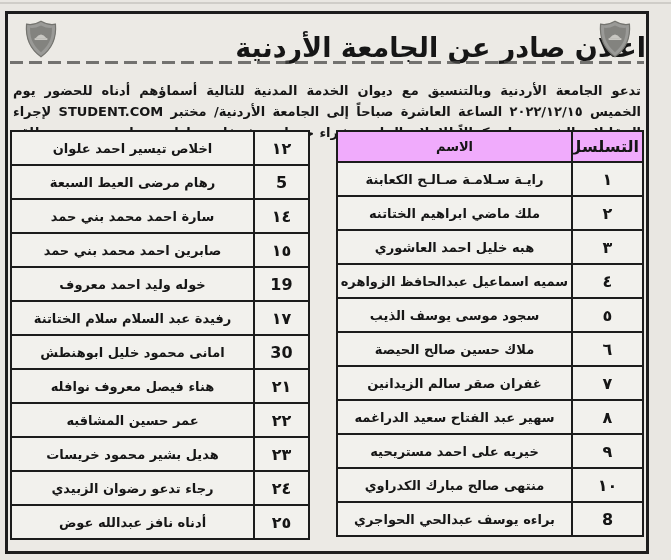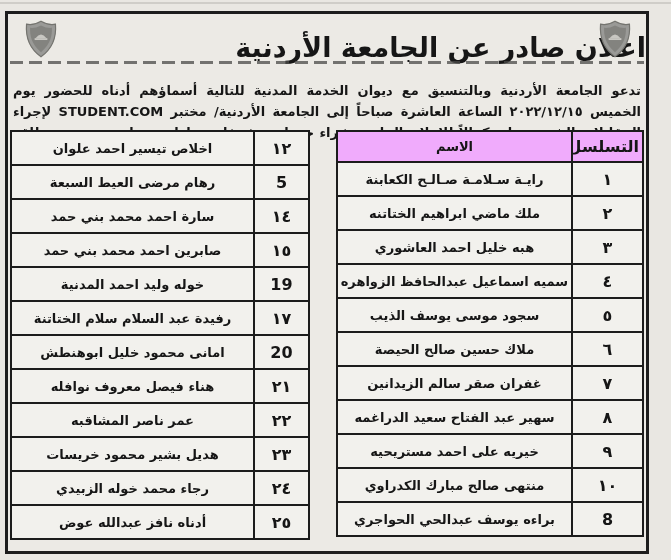--- a/index.html
+++ b/index.html
@@ -192,45 +192,45 @@
         <tr>
             <td class="serial">١٤</td>
             <td class="name">سارة احمد محمد بني حمد</td>
           </tr>
         <tr>
             <td class="serial">١٥</td>
             <td class="name">صابرين احمد محمد بني حمد</td>
           </tr>
         <tr>
             <td class="serial">19</td>
-            <td class="name">خوله وليد احمد المدنية</td>
+            <td class="name">خوله وليد احمد معروف</td>
           </tr>
         <tr>
             <td class="serial">١٧</td>
             <td class="name">رفيدة عبد السلام سلام الختاتنة</td>
           </tr>
         <tr>
-            <td class="serial">20</td>
+            <td class="serial">30</td>
             <td class="name">امانى محمود خليل ابوهنطش</td>
           </tr>
         <tr>
             <td class="serial">٢١</td>
             <td class="name">هناء فيصل معروف نوافله</td>
           </tr>
         <tr>
             <td class="serial">٢٢</td>
-            <td class="name">عمر ناصر المشاقبه</td>
+            <td class="name">عمر حسين المشاقبه</td>
           </tr>
         <tr>
             <td class="serial">٢٣</td>
             <td class="name">هديل بشير محمود خريسات</td>
           </tr>
         <tr>
             <td class="serial">٢٤</td>
-            <td class="name">رجاء محمد خوله الزبيدي</td>
+            <td class="name">رجاء تدعو رضوان الزبيدي</td>
           </tr>
         <tr>
             <td class="serial">٢٥</td>
             <td class="name">أدناه نافز عبدالله عوض</td>
           </tr>
       </tbody>
     </table>
 
   </div>
 </div>

